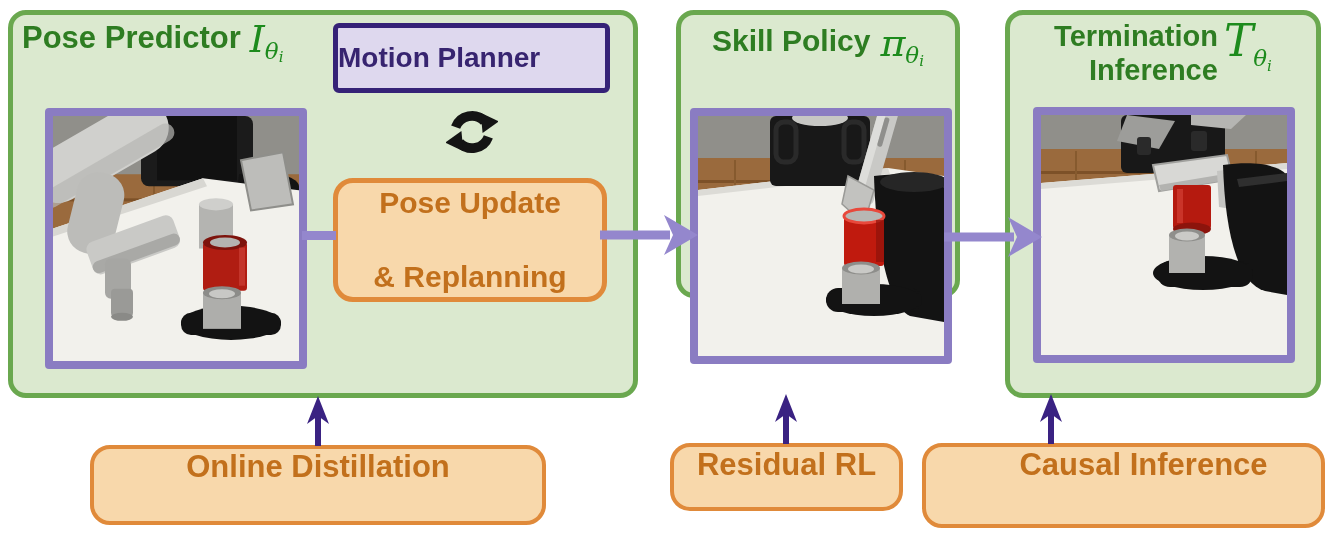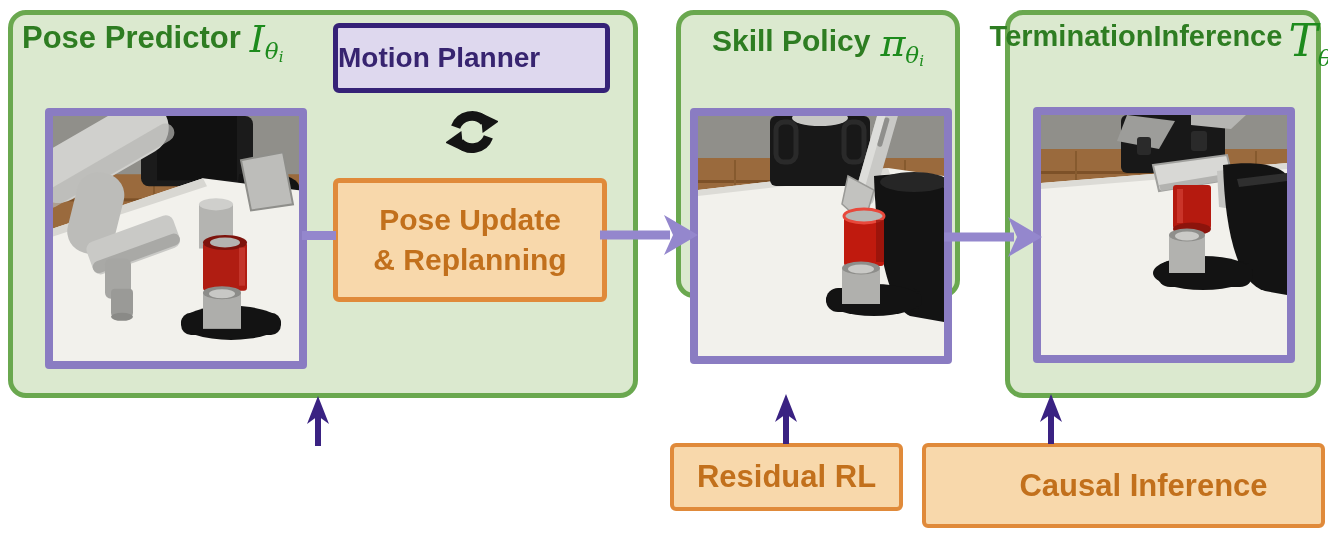--- a/index.html
+++ b/index.html
@@ -10,41 +10,41 @@
          border-radius:18px;box-sizing:border-box;}
   #panel1{left:8px;top:10px;width:630px;height:388px;}
   #panel2{left:676px;top:10px;width:284px;height:288px;}
   #panel3{left:1005px;top:10px;width:316px;height:388px;}
 
   .panel-title{position:absolute;display:flex;align-items:flex-start;color:var(--title-green);
                font-weight:bold;white-space:nowrap;}
   .t1{left:9px;top:5px;font-size:31px;gap:9px;text-align:center;}
   .t2{left:0;top:9px;width:100%;justify-content:center;font-size:30px;gap:10px;}
   .t3{left:0;top:4px;width:100%;justify-content:center;font-size:29px;gap:6px;}
-  .t3 .two-line{display:flex;flex-direction:row;align-items:flex-end;line-height:1.18;}
+  .t3 .two-line{display:flex;flex-direction:column;align-items:flex-end;line-height:1.18;}
 
   .math{font-family:"DejaVu Serif",serif;font-style:italic;font-weight:normal;
         color:var(--math-green);display:inline-flex;align-items:flex-start;line-height:1;}
   .m-main{font-size:38px;line-height:1;}
   .t3 .m-main{font-size:44px;}
   .m-sub{font-size:23px;position:relative;top:20px;}
   .t3 .m-sub{top:28px;}
   .m-subsub{font-size:15px;position:relative;top:30px;}
   .t3 .m-subsub{top:40px;}
 
   
   .mp-box{position:absolute;left:320px;top:8px;width:277px;height:70px;box-sizing:border-box;
           background:var(--mp-fill);border:5px solid var(--mp-border);border-radius:6px;
           display:flex;align-items:center;justify-content:flex-start;
           font-size:28px;font-weight:bold;color:var(--mp-text);}
 
   
   .orange-box{position:absolute;box-sizing:border-box;background:var(--orange-fill);
-              border:4px solid var(--orange-border);border-radius:6px;
-              display:flex;flex-direction:column;align-items:center;justify-content:center;
+              border:4px solid var(--orange-border);border-radius:20px;
+              display:flex;flex-direction:column;align-items:center;justify-content:space-between;
               font-weight:bold;color:var(--orange-text);text-align:center;}
   #pose-update{left:320px;top:163px;width:274px;height:124px;font-size:30px;line-height:1.32;border-width:5px;}
   #box-od{left:90px;top:445px;width:456px;height:80px;font-size:31px;}
   #box-rr{left:670px;top:443px;width:233px;height:68px;font-size:31px;}
   #box-ci{left:922px;top:443px;width:403px;height:85px;font-size:31px;padding-left:40px;}
 
   
   .sim{position:absolute;box-sizing:border-box;border:8px solid var(--img-border);
        border-radius:4px;background:#efefea;overflow:hidden;}
   #sim1{left:32px;top:93px;width:262px;height:261px;}
@@ -279,20 +279,23 @@
   <svg class="arrow-svg" style="left:773px;top:394px;" width="26" height="52">
     <polygon points="13,0 2,28 13,20 24,28" fill="var(--uparrow)"></polygon>
     <rect x="10" y="19" width="6" height="31" fill="var(--uparrow)"></rect>
   </svg>
 
   <svg class="arrow-svg" style="left:1038px;top:394px;" width="26" height="52">
     <polygon points="13,0 2,28 13,20 24,28" fill="var(--uparrow)"></polygon>
     <rect x="10" y="19" width="6" height="31" fill="var(--uparrow)"></rect>
   </svg>
 
+  <div class="orange-box" id="box-od">
+    <span>Online Distillation</span>
+  </div>
   <div class="orange-box" id="box-rr">
     <span>Residual RL</span>
   </div>
   <div class="orange-box" id="box-ci">
     <span>Causal Inference</span>
   </div>
 
 </div>
 
 </body></html>

